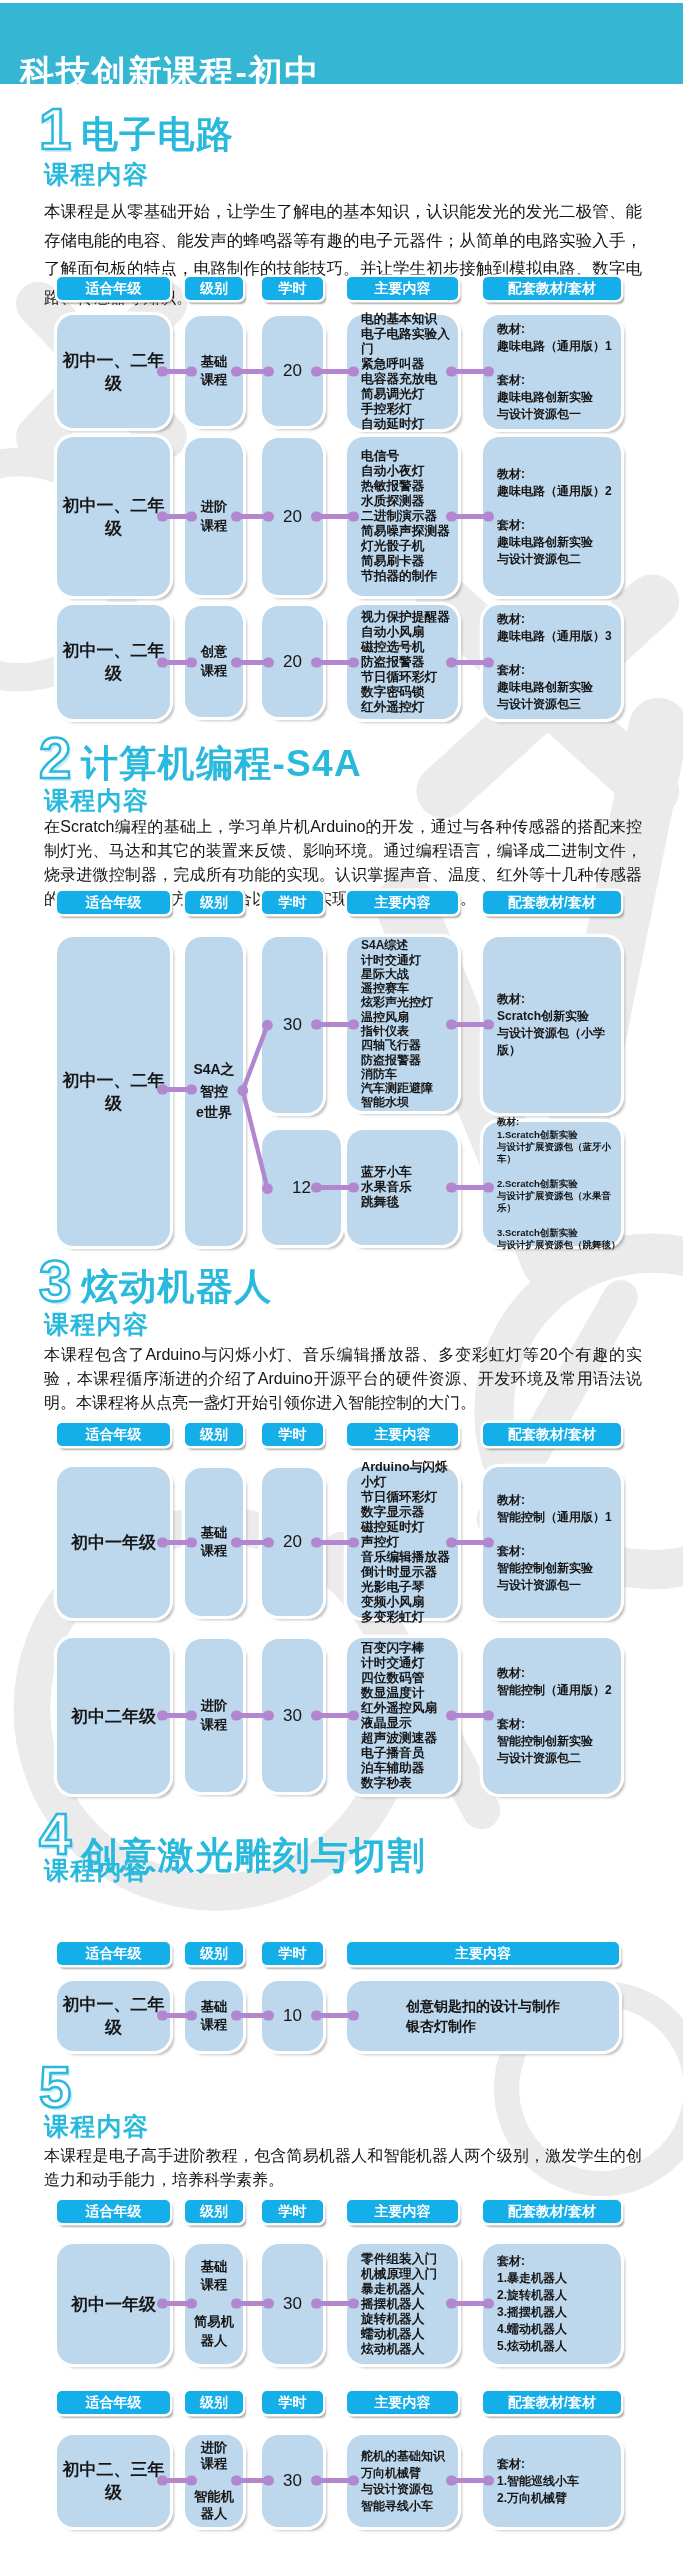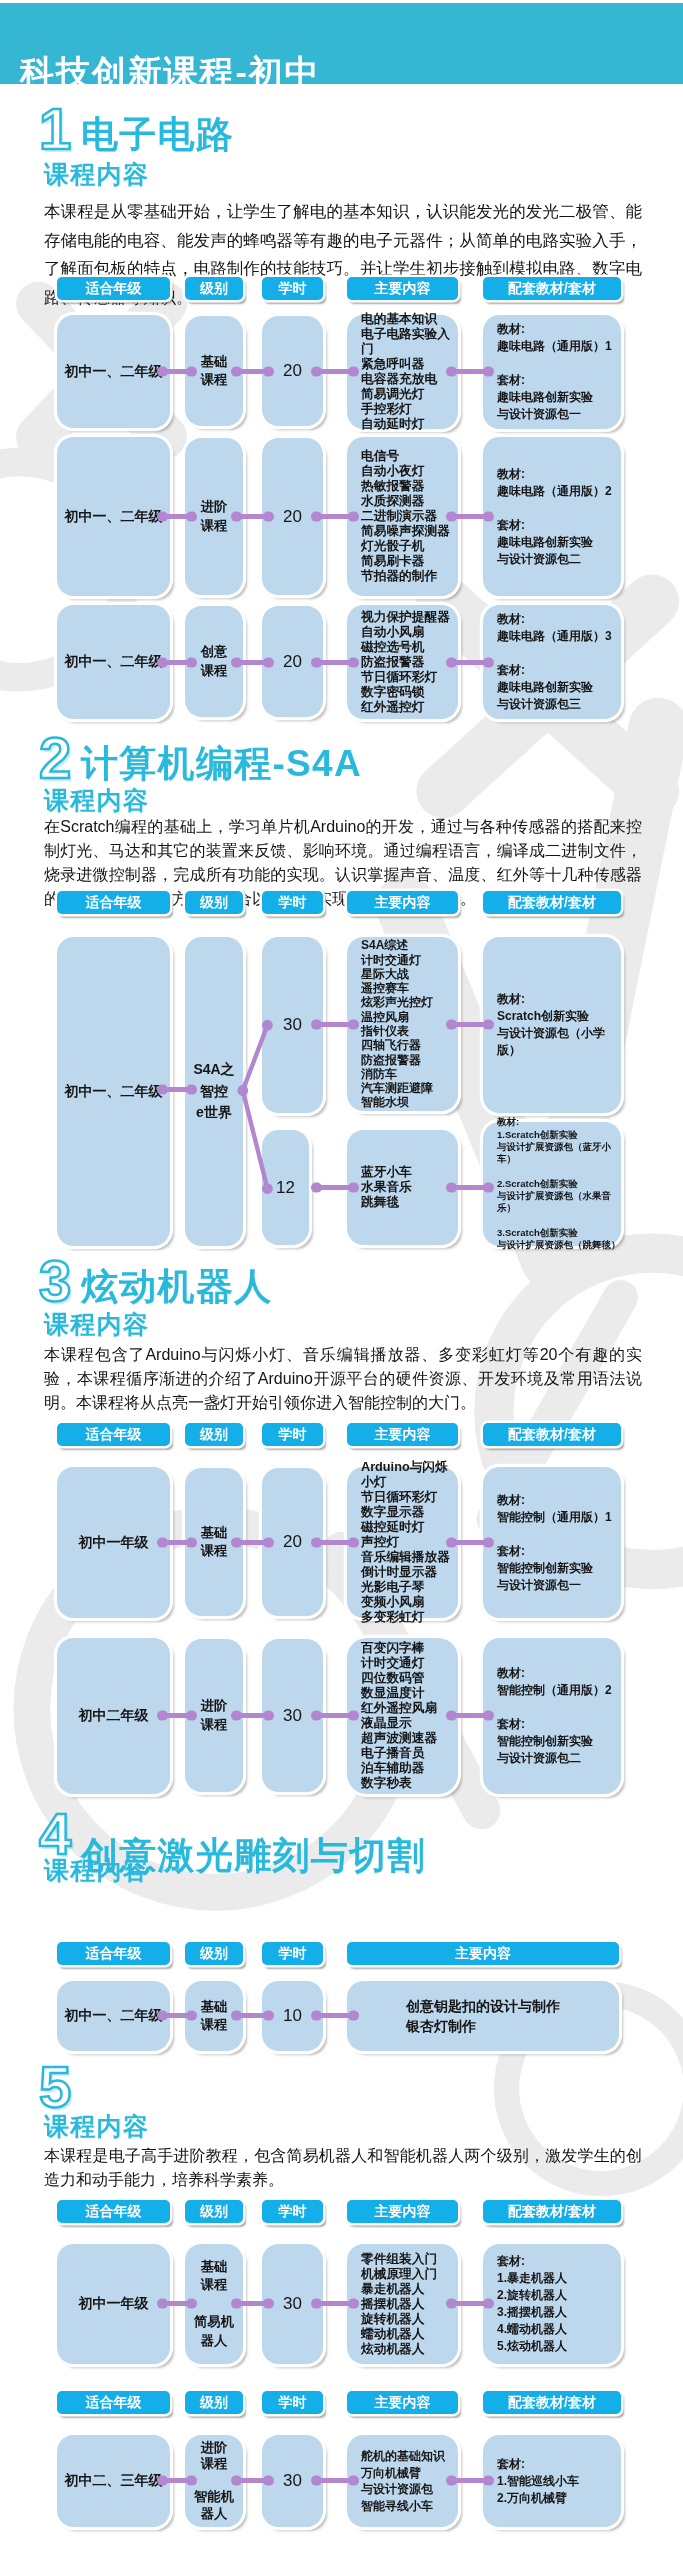--- a/index.html
+++ b/index.html
@@ -16,21 +16,21 @@
   .intro{font-size:16.5px;color:#141414;width:598px;text-align:justify;}
   .hbtn{background:#14aee9;border-radius:5px;color:#fff;font-weight:bold;font-size:14px;height:23px;
         display:flex;align-items:center;justify-content:center;
         box-shadow:0 0 0 2.5px #ffffff,2.5px 3.2px 1.9px rgba(90,90,90,.5);}
   .cell{background:#bdd7ed;border-radius:16.5px;color:#161616;font-weight:bold;
         box-shadow:0 0 0 3.2px #ffffff,3.2px 3.8px 2.5px rgba(110,110,110,.45);
         display:flex;align-items:center;}
   .cellC{justify-content:center;text-align:center;}
   .cellL{justify-content:flex-start;text-align:left;padding-left:14px;box-sizing:border-box;}
   .txt{white-space:pre-line;}
-  .grade-t{font-size:14px;}
+  .grade-t{font-size:17px;}
   .lvl-t{font-size:13.3px;line-height:18.4px;}
   .hrs-t{font-size:17px;font-weight:normal;}
   .cnt-t{font-size:12.7px;line-height:15px;}
   .kit-t{font-size:12px;line-height:17px;}
   .conn{position:absolute;height:5px;background:#b287cf;border-radius:2.5px;z-index:2;}
   .conn::before,.conn::after{content:"";position:absolute;top:50%;transform:translateY(-50%);
         width:10.8px;height:10.8px;border-radius:50%;background:#b287cf;}
   .conn::before{left:-5px;}
   .conn::after{right:-5px;}
 </style>
@@ -202,21 +202,21 @@
 消防车
 汽车测距避障
 智能水坝</span>
     </div>
   <div class="abs cell cellL" style="left:483px;top:937px;width:138px;height:176px;">
       <span class="txt kit-t">教材:
 Scratch创新实验
 与设计资源包（小学版）</span>
     </div>
 
-  <div class="abs cell cellC" style="left:262px;top:1130px;width:47px;height:115px;">
+  <div class="abs cell cellC" style="left:262px;top:1130px;width:79px;height:115px;">
       <span class="txt hrs-t">12</span>
     </div>
   <div class="abs cell cellL" style="left:347px;top:1130px;width:111px;height:115px;">
       <span class="txt cnt-t">蓝牙小车
 水果音乐
 跳舞毯</span>
     </div>
   <div class="abs cell cellL" style="left:483px;top:1122px;width:138px;height:124px;">
       <span class="txt kit-t" style="font-size:9.5px;line-height:12.3px;">教材:
 1.Scratch创新实验
@@ -296,21 +296,21 @@
   <div class="abs cell cellC" style="left:57px;top:1638px;width:113px;height:156px;">
       <span class="txt grade-t">初中二年级</span>
     </div>
   <div class="abs cell cellC" style="left:185px;top:1639px;width:58px;height:153px;">
       <span class="txt lvl-t">进阶
 课程</span>
     </div>
   <div class="abs cell cellC" style="left:262px;top:1639px;width:61px;height:153px;">
       <span class="txt hrs-t">30</span>
     </div>
-  <div class="abs cell cellL" style="left:347px;top:1638px;width:111px;height:156px;border-radius:20px;">
+  <div class="abs cell cellL" style="left:347px;top:1638px;width:111px;height:156px;">
       <span class="txt cnt-t">百变闪字棒
 计时交通灯
 四位数码管
 数显温度计
 红外遥控风扇
 液晶显示
 超声波测速器
 电子播音员
 泊车辅助器
 数字秒表</span>

